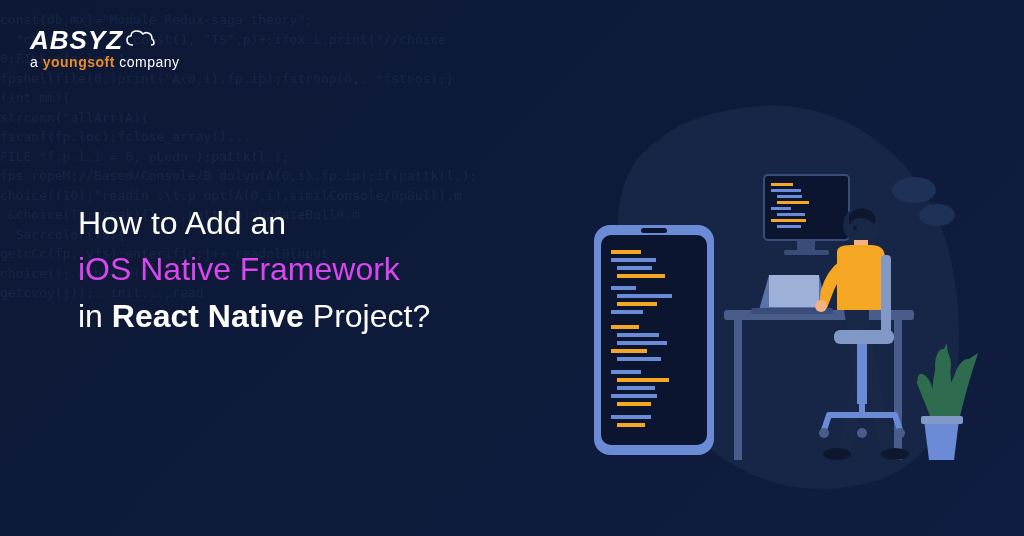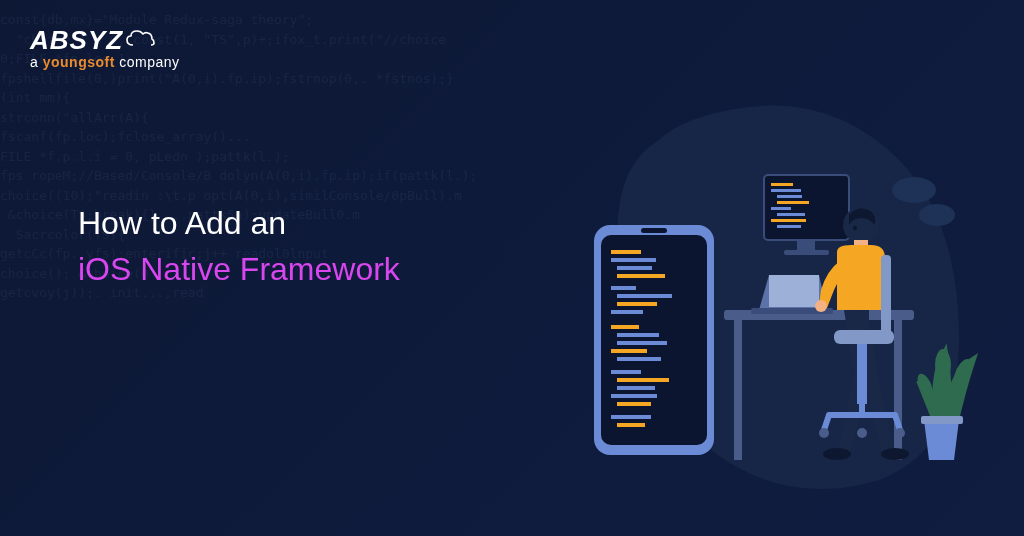--- a/index.html
+++ b/index.html
@@ -97,20 +97,23 @@
     </span>
   </div>
   <div class="logo-tagline">
     <span>a </span><span class="accent">youngsoft</span><span> company</span>
   </div>
 </div>
 
 <div class="headline">
   <div>How to Add an</div>
   <div class="orange">iOS Native Framework</div>
+  <div>
+    <span>in </span><span class="bold">React Native</span><span> Project?</span>
+  </div>
 </div>
 
 <div class="illustration">
   <svg width="420" height="430" viewBox="0 0 420 430">
 
     <path d="M 100 60 Q 50 90 60 180 Q 70 280 140 360 Q 220 430 320 400 Q 400 370 400 260 Q 400 140 340 80 Q 270 10 170 30 Q 120 40 100 60 Z" fill="#172647"></path>
 
     <ellipse cx="355" cy="110" rx="22" ry="13" fill="#1e3157"></ellipse>
     <ellipse cx="378" cy="135" rx="18" ry="11" fill="#1e3157"></ellipse>
 

